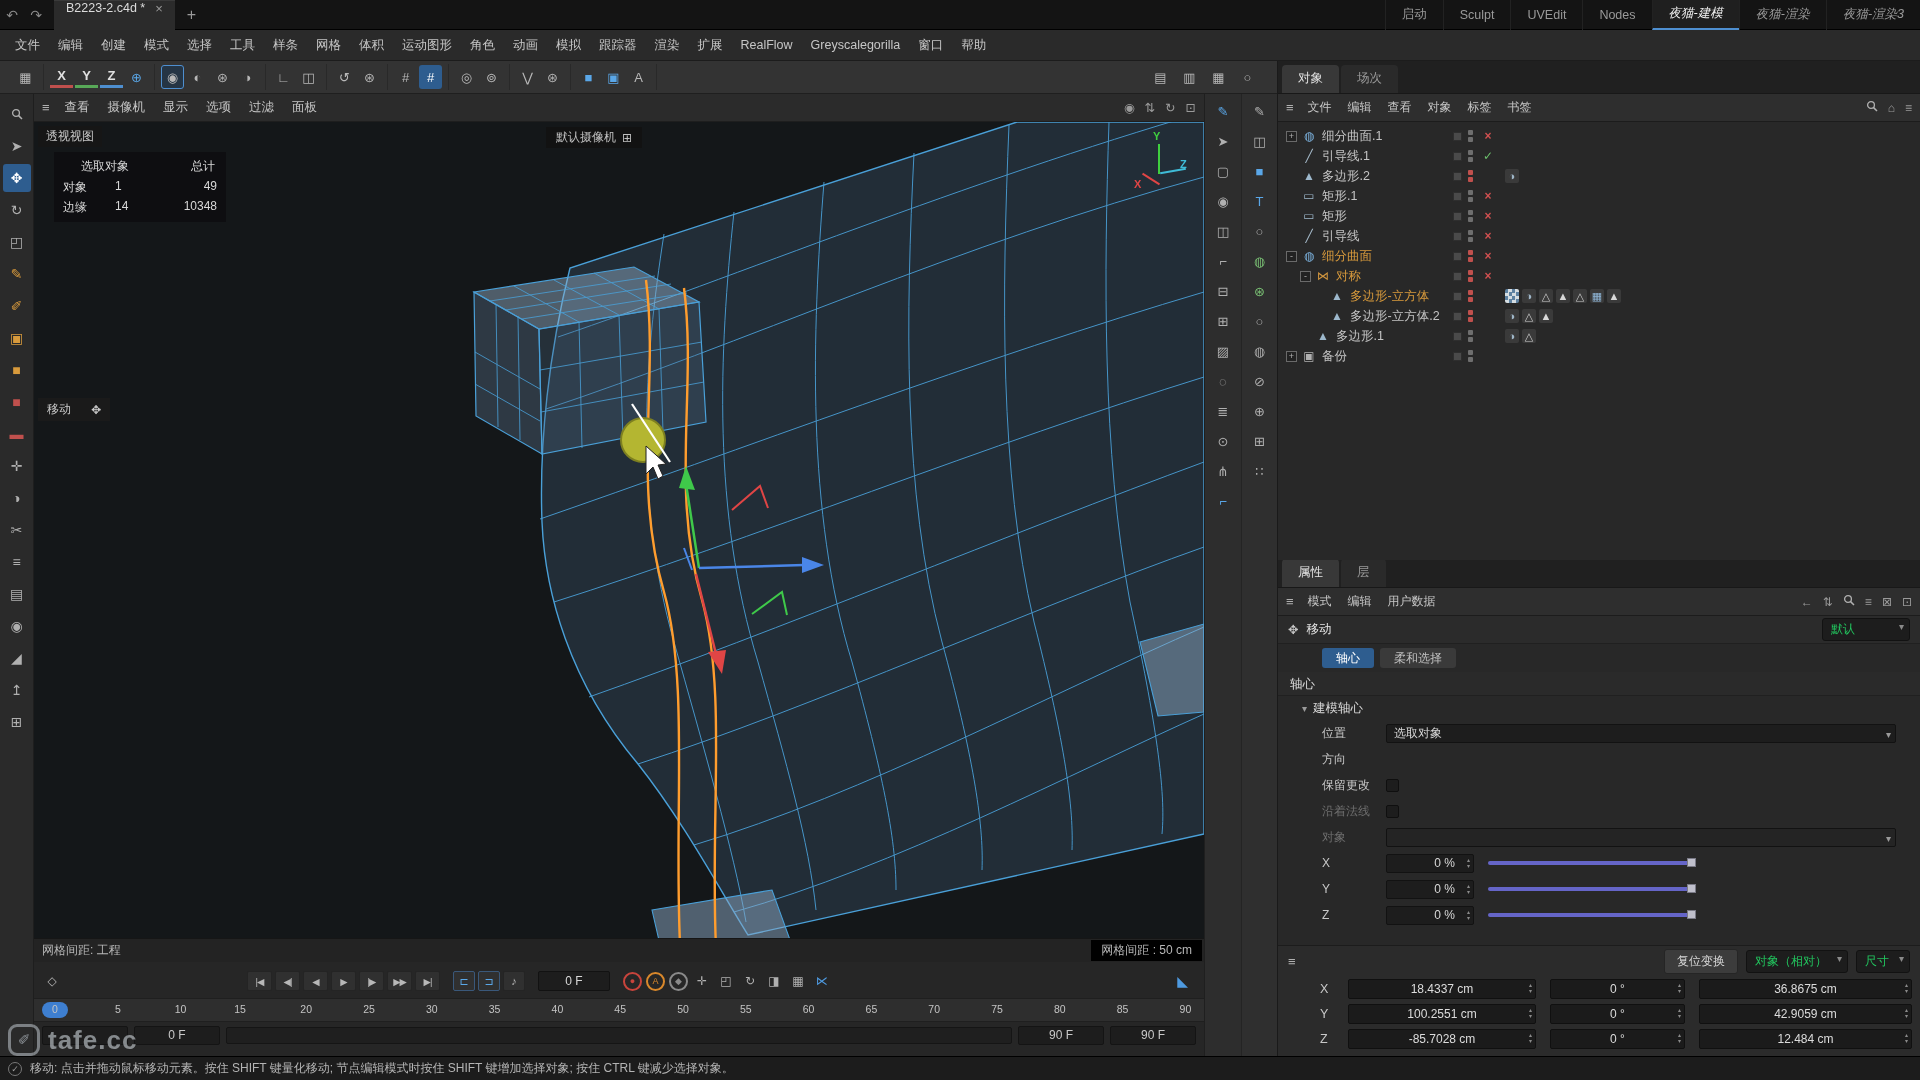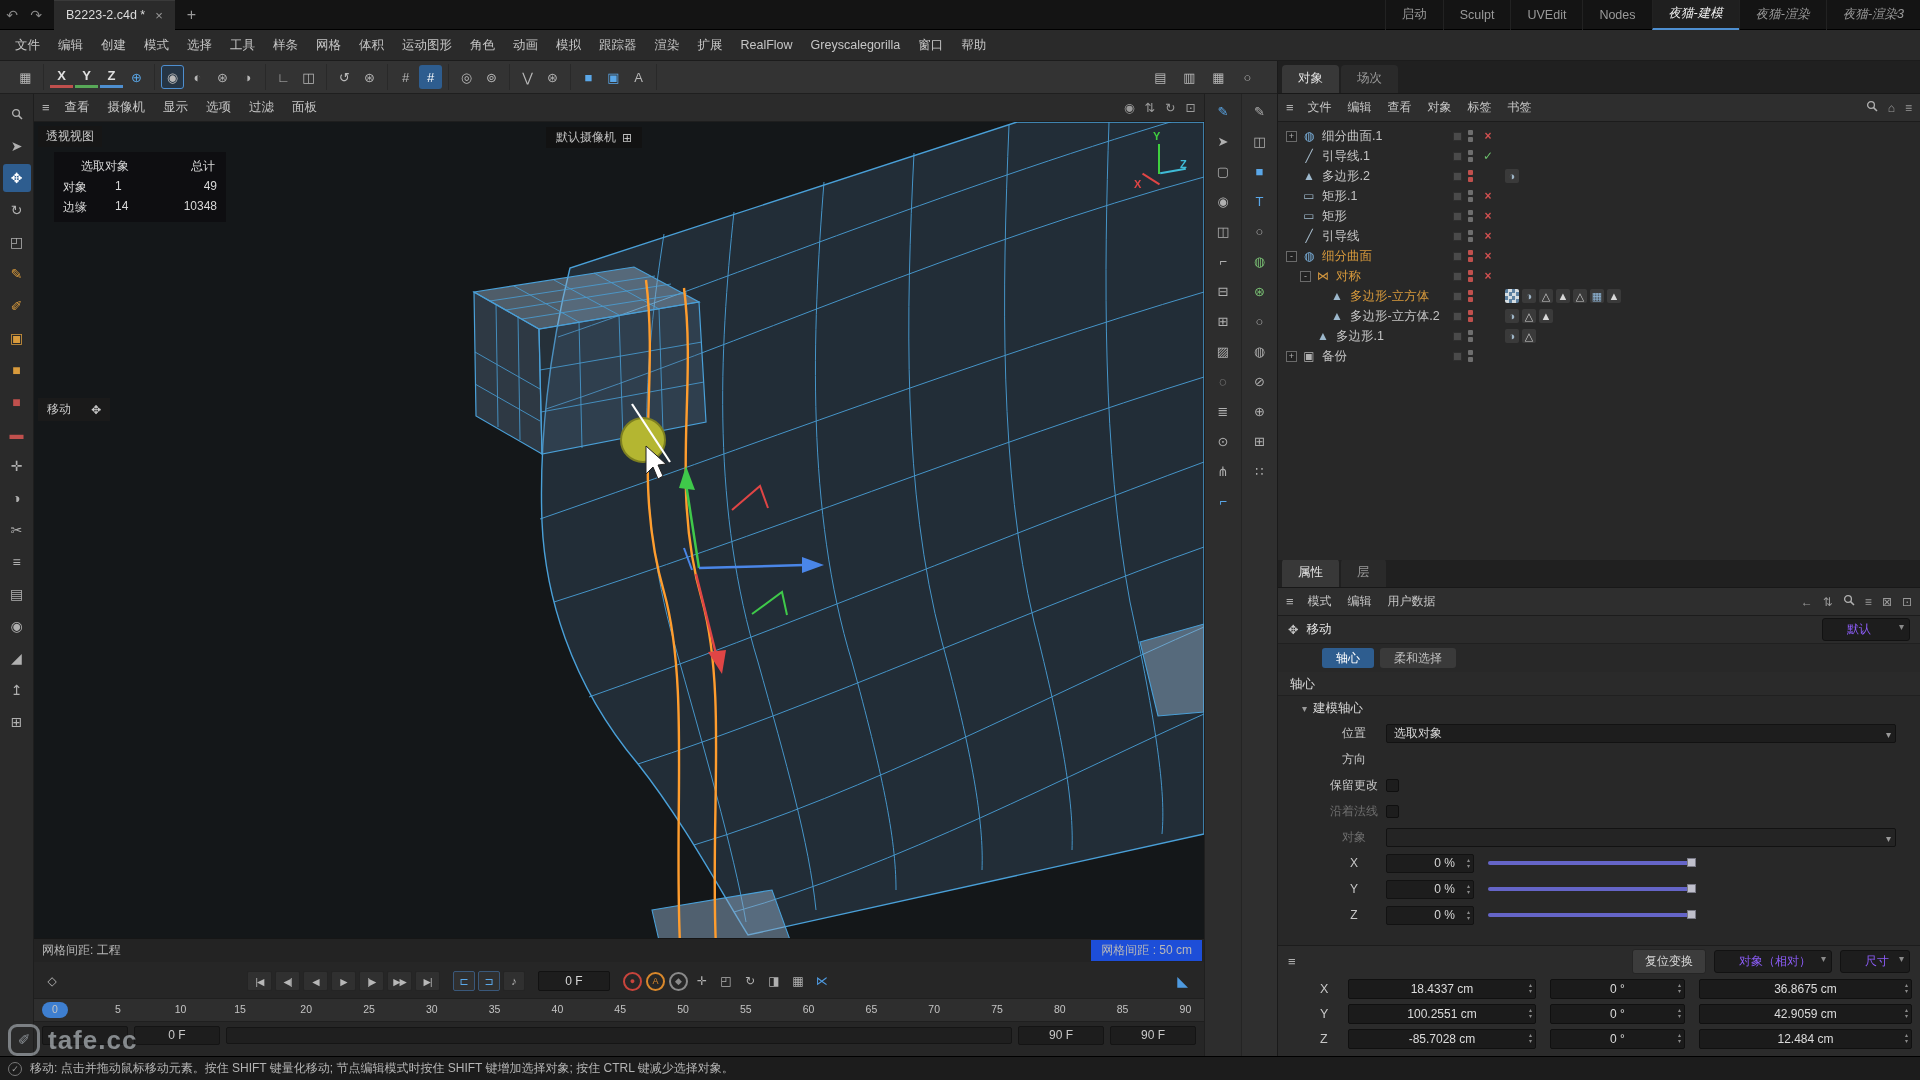--- a/index.html
+++ b/index.html
@@ -4,21 +4,21 @@
 <style>
 *{margin:0;padding:0;box-sizing:border-box;}
 html,body{width:1920px;height:1080px;overflow:hidden;background:#1e1e1e;
   font-family:"Liberation Sans","DejaVu Sans",sans-serif;font-size:12.5px;color:#c6c6c6;}
 #app{position:relative;width:1920px;height:1080px;}
 
 
 #titlebar{position:absolute;left:0;top:0;width:1920px;height:30px;background:#141414;
   display:flex;align-items:center;border-bottom:1px solid #000;}
 .nav-arrow{width:24px;text-align:center;color:#8a8a8a;font-size:14px;}
-#doc-tab{display:flex;align-items:center;gap:10px;background:#2b2b2b;height:30px;
+#doc-tab{display:flex;align-items:flex-start;gap:10px;background:#2b2b2b;height:30px;
   padding:0 12px;margin-left:6px;color:#dcdcdc;border-top:1px solid #3a3a3a;}
 #doc-tab .close{color:#9a9a9a;font-size:13px;}
 #add-tab{color:#9a9a9a;font-size:16px;padding:0 12px;}
 #layout-tabs{margin-left:auto;display:flex;height:30px;align-items:stretch;}
 .lt{display:flex;align-items:center;padding:0 16px;color:#9a9a9a;font-size:12.5px;border-left:1px solid #222;}
 .lt.italic{font-style:italic;}
 .lt.active{color:#f2f2f2;background:#1f1f1f;border-bottom:2px solid #4e8fd0;}
 
 
 #menubar{position:absolute;left:0;top:30px;width:1920px;height:31px;background:#2a2a2a;
@@ -72,21 +72,21 @@
 #axis-widget{position:absolute;right:14px;top:8px;width:58px;height:62px;}
 #axis-widget .al{position:absolute;font-size:11px;font-weight:bold;}
 #ax-y-line{position:absolute;left:26px;top:14px;width:2px;height:30px;background:#3fcf3f;}
 #ax-z-line{position:absolute;left:28px;top:40px;width:26px;height:2px;background:#3fbcd8;transform:rotate(-10deg);}
 #ax-x-line{position:absolute;left:9px;top:48px;width:20px;height:2px;background:#e04545;transform:rotate(32deg);}
 #ax-y{color:#3fcf3f;left:21px;top:0;}
 #ax-z{color:#3fbcd8;left:48px;top:28px;}
 #ax-x{color:#e04545;left:2px;top:48px;}
 #vp-footer{position:absolute;left:0;bottom:0;width:100%;height:24px;background:#232323;border-top:1px solid #161616;
   display:flex;align-items:center;justify-content:space-between;font-size:12px;padding-left:8px;color:#b8b8b8;}
-#grid-box{background:#1d4ed8;padding:2px 10px;margin-right:2px;}
+#grid-box{background:#000000;padding:2px 10px;margin-right:2px;}
 
 
 #strip-a{position:absolute;left:1204px;top:94px;width:37px;height:962px;background:#2d2d2d;border-left:1px solid #1f1f1f;
   display:flex;flex-direction:column;align-items:center;padding-top:4px;gap:3px;}
 #strip-b{position:absolute;left:1241px;top:94px;width:36px;height:962px;background:#2f2f2f;border-left:1px solid #242424;
   display:flex;flex-direction:column;align-items:center;padding-top:4px;gap:3px;}
 .st-icon{width:28px;height:27px;flex:none;display:flex;align-items:center;justify-content:center;color:#b0b0b0;font-size:13px;border-radius:3px;}
 .st-icon.blue{color:#5aa7e8;}
 .st-icon.green{color:#7cc576;}
 
@@ -114,31 +114,31 @@
 .om-dots.red i{background:#c0504d;}
 .om-state{width:14px;text-align:center;font-size:12px;font-weight:bold;}
 .om-state.x{color:#d05050;}
 .om-state.check{color:#6cc06c;}
 .om-tags{display:flex;gap:3px;margin-left:10px;align-items:center;}
 .om-tag{width:14px;height:14px;display:flex;align-items:center;justify-content:center;font-size:11px;background:#3a3a3a;border-radius:2px;color:#c8c8c8;}
 .om-tag.checker{background:conic-gradient(#d5dde2 25%,#5e82a2 0 50%,#d5dde2 0 75%,#5e82a2 0);background-size:7px 7px;}
 
 #attr-tool-row{height:28px;display:flex;align-items:center;padding:0 10px;gap:8px;border-bottom:1px solid #202020;background:#2b2b2b;}
 #attr-tool-row .tool-name{color:#e6e6e6;}
-.dd{background:#1d1d1d;border:1px solid #121212;border-radius:3px;padding:2px 20px 2px 24px;position:relative;color:#8b5cf6;font-size:12px;white-space:nowrap;}
+.dd{background:#1d1d1d;border:1px solid #121212;border-radius:3px;padding:2px 20px 2px 8px;position:relative;color:#22c55e;font-size:12px;white-space:nowrap;}
 .dd::after{content:"▾";position:absolute;right:5px;top:2px;color:#8a8a8a;font-size:10px;}
 #preset-dd{margin-left:auto;min-width:88px;}
 #attr-subtabs{height:28px;display:flex;gap:6px;padding:4px 0 4px 44px;background:#282828;}
 .subtab{padding:2px 14px;border-radius:3px;background:#3a3a3a;color:#c0c0c0;font-size:12px;display:flex;align-items:center;}
 .subtab.active{background:#2e5d8f;color:#fff;}
 #attr-section{height:24px;line-height:24px;padding-left:12px;color:#dcdcdc;border-bottom:1px solid #202020;background:#2a2a2a;}
 #attr-group{height:24px;display:flex;align-items:center;gap:6px;padding-left:24px;color:#d8d8d8;}
 .caret{font-size:10px;color:#9a9a9a;}
 .field-row{height:26px;display:flex;align-items:center;padding-left:44px;padding-right:24px;}
-.field-label{width:64px;flex:none;color:#c8c8c8;font-size:12px;text-align:center;}
+.field-label{width:64px;flex:none;color:#c8c8c8;font-size:12px;}
 .field-label.disabled{color:#6e6e6e;}
 .field-dd{flex:1;position:relative;background:#1d1d1d;border:1px solid #121212;border-radius:2px;height:19px;line-height:17px;padding:0 20px 0 7px;color:#d8d8d8;font-size:12px;}
 .field-dd::after{content:"▾";position:absolute;right:4px;top:1px;color:#9a9a9a;font-size:10px;}
 .field-dd.disabled{color:#6a6a6a;background:#242424;}
 .checkbox{width:13px;height:13px;background:#1d1d1d;border:1px solid #0f0f0f;border-radius:2px;}
 .slider-val{width:88px;flex:none;background:#1d1d1d;border:1px solid #121212;border-radius:2px;height:19px;line-height:17px;text-align:right;padding-right:18px;position:relative;color:#d8d8d8;font-size:12px;}
 .spinner{position:absolute;right:3px;top:2px;display:flex;flex-direction:column;line-height:6px;font-size:6px;color:#8a8a8a;}
 .slider-track{flex:none;width:206px;height:4px;background:#6565c8;border-radius:2px;margin-left:14px;position:relative;}
 .slider-handle{position:absolute;right:-2px;top:-3px;width:9px;height:9px;background:#c0c0cc;border:1px solid #7a7a86;}
 #coords{margin-top:auto;border-top:1px solid #1c1c1c;background:#2b2b2b;padding-bottom:5px;}

